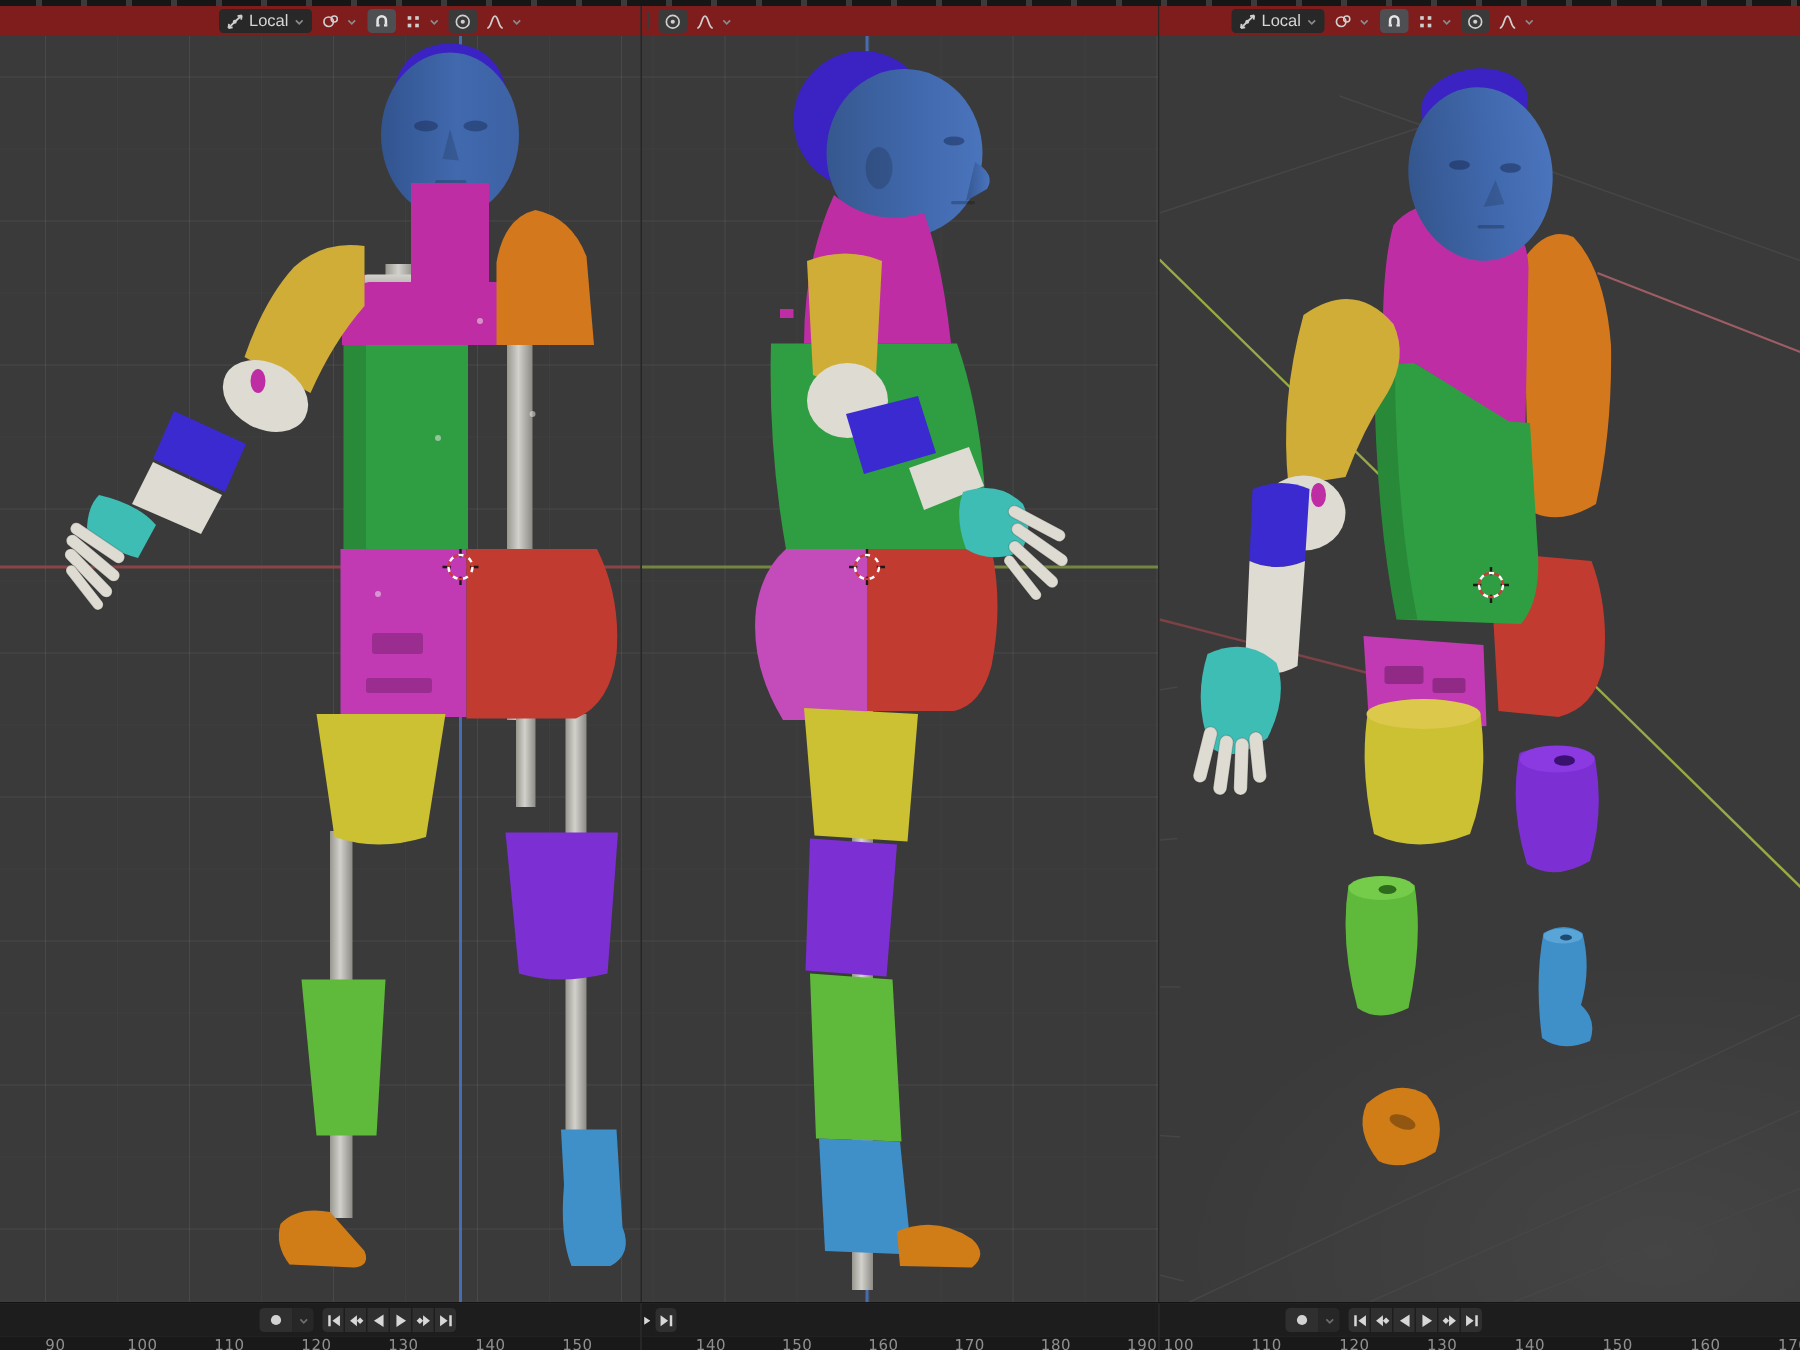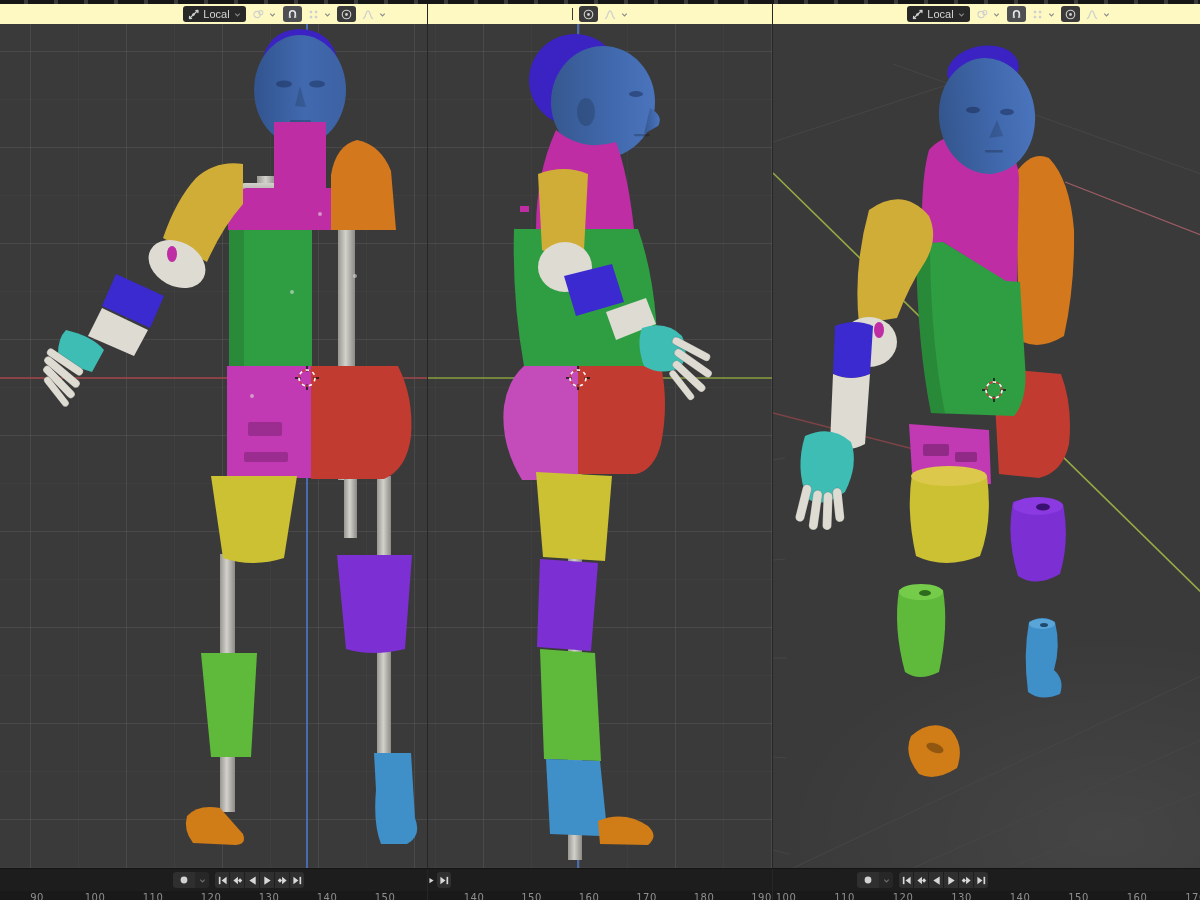--- a/index.html
+++ b/index.html
@@ -5,21 +5,21 @@
   html,body{margin:0;padding:0;background:#111;}
   .screen{position:relative;width:1200px;height:900px;overflow:hidden;background:#3a3a3a;
           font-family:"Liberation Sans",sans-serif;-webkit-font-smoothing:antialiased;}
   
   .top-sliver{position:absolute;left:0;top:0;width:1200px;height:4px;background:#161616;
     background-image:repeating-linear-gradient(90deg,transparent 0 24px,#3b3b3b 24px 28px,transparent 28px 30px);}
   
   .areas{position:absolute;left:0;top:4px;width:1200px;height:864px;display:flex;}
   .vp{position:relative;height:100%;box-sizing:border-box;}
   .vp + .vp{border-left:1px solid #262626;}
-  .vp-header{position:relative;height:20px;background:#fef9c3;display:flex;align-items:center;justify-content:center;}
+  .vp-header{position:relative;height:20px;background:#7f1d1d;display:flex;align-items:center;}
   .hgroup{display:flex;align-items:center;gap:2px;height:20px;}
   .hbtn{display:flex;align-items:center;gap:3px;height:16px;padding:0 4px;border-radius:3px;color:#cfcfcf;}
   .hbtn.boxed{background:#282828;}
   .hbtn.active{background:#4d4f52;}
   .hbtn.semi{background:#3a3a3a;}
   .hsep{width:1px;height:12px;background:#3a3a3a;margin:0 4px;}
   .hlabel{font-size:11px;color:#d6d6d6;line-height:16px;}
   .chevron{display:inline-block;}
   
   .vp-canvas{position:relative;height:844px;overflow:hidden;background-color:#3a3a3a;}

